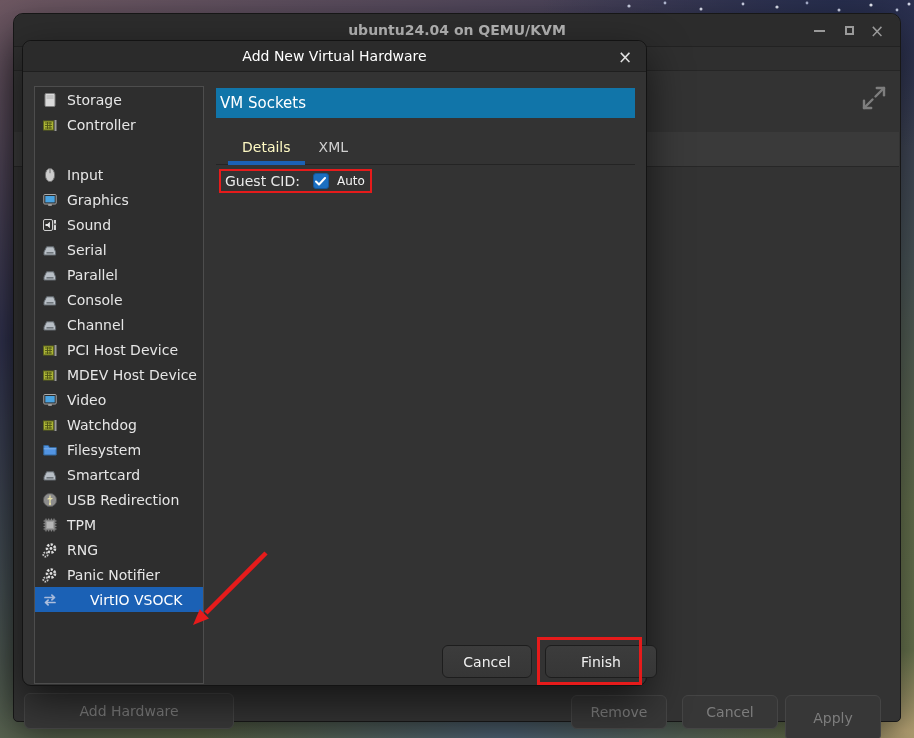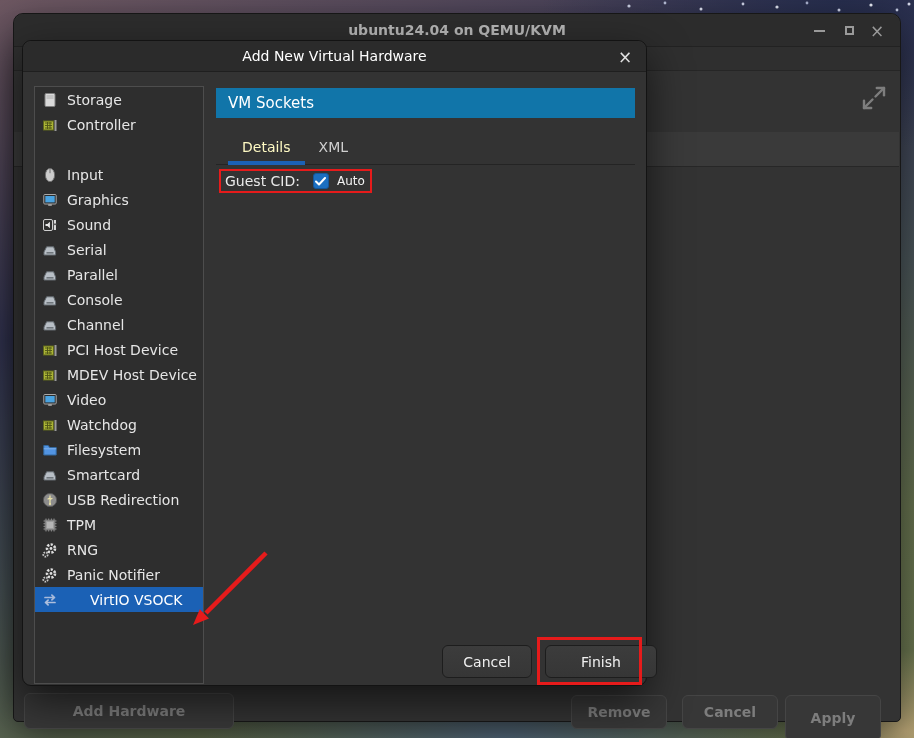--- a/index.html
+++ b/index.html
@@ -28,42 +28,42 @@
   .winctl { position:absolute; top:0; height:33px; width:30px; display:flex; align-items:center; justify-content:center; color:#9a9a9a; cursor:default; }
   .ctl-min { right:66px; } .ctl-max { right:36px; } .ctl-close { right:8px; font-size:17px; }
   .ctl-min i { display:block; width:11px; height:0; border-top:2px solid #9a9a9a; }
   .ctl-max i { display:block; width:9px; height:9px; border:2px solid #9a9a9a; }
   .vm-menustrip { position:absolute; left:0; top:33px; right:0; height:24px; background:#2f2f2f; border-bottom:1px solid #262626; }
   .vm-band { position:absolute; left:0; top:118px; right:1px; height:35px; background:#3a3a3a; border-bottom:1px solid #272727; }
   .expand-icon { position:absolute; right:12px; top:70px; width:28px; height:28px; opacity:.85; }
   .vm-bottombar { position:absolute; left:0; right:0; bottom:0; height:46px; background:#333; border-radius:0 0 5px 5px; }
 
   .btn-disabled { position:absolute; background:#373737; border:1px solid #454545; border-radius:6px;
-    color:#7d7d7d; font-size:14px; display:flex; align-items:center; justify-content:center;font-weight:bold; }
+    color:#7d7d7d; font-size:14px; display:flex; align-items:center; justify-content:center; }
 
   
   .dialog { position:absolute; left:22px; top:40px; width:625px; height:646px; background:#333333;
     border:1px solid #131313; border-radius:9px; box-shadow:0 16px 42px rgba(0,0,0,.6); z-index:10; }
   .dlg-titlebar { position:absolute; left:0; top:0; right:0; height:31px; background:#2b2b2b;
     border-bottom:1px solid #1f1f1f; border-radius:9px 9px 0 0; display:flex; align-items:center; justify-content:center; }
   .dlg-title { font-size:14px; font-weight:normal; color:#ffffff; }
   .dlg-close { position:absolute; right:8px; top:0; height:31px; width:26px; display:flex; align-items:center; justify-content:center;
     color:#e0e0e0; font-size:17px; }
 
   
   .hw-list { position:absolute; left:11px; top:45px; width:170px; height:598px; background:#2e2e2e;
     border:1px solid #4d4d4d; overflow:hidden; }
   .hw-item { height:25px; display:flex; align-items:center; gap:9px; padding-left:7px; font-size:14px; color:#e6e6e6; white-space:nowrap; }
   .hw-item.selected { background:#1b61b5; color:#ffffff;gap:32px; }
   .hw-item .icn { width:16px; height:16px; flex:0 0 16px; display:inline-block; }
   .hw-item.spacer { pointer-events:none; }
 
   
   .pane-header { position:absolute; left:193px; top:47px; width:419px; height:30px; background:#1175a9;
-    color:#ffffff; font-size:15px; display:flex; align-items:center; padding-left:12px; }
+    color:#ffffff; font-size:15px; display:flex; align-items:center; padding-left:4px; }
   .tabbar { position:absolute; left:193px; top:91px; width:419px; height:33px; border-bottom:1px solid #242424; display:flex; }
   .tab { height:33px; display:flex; align-items:center; justify-content:center; padding:0 14px; font-size:14px; color:#cfcfcf; border-bottom:4px solid transparent; }
   .tab.active { color:#fef9c3; border-bottom-color:#1b61b5; margin-left:12px; }
 
   .cid-box { position:absolute; left:197px; top:129px; border:2px solid #e61b1b; padding:2px 5px 2px 4px;
     display:flex; align-items:center; gap:8px; z-index:12; }
   .cid-label { font-size:14px; color:#eaeaea; padding-right:5px; }
   .checkbox { width:16px; height:16px; background:#1c6fc0; border:1px solid #155699; border-radius:3px;
     display:flex; align-items:center; justify-content:center; }
   .auto-label { font-size:12px; color:#f2f2f2; }

